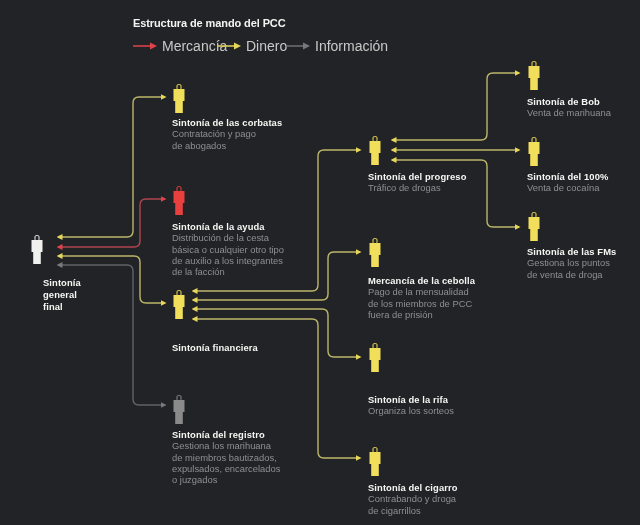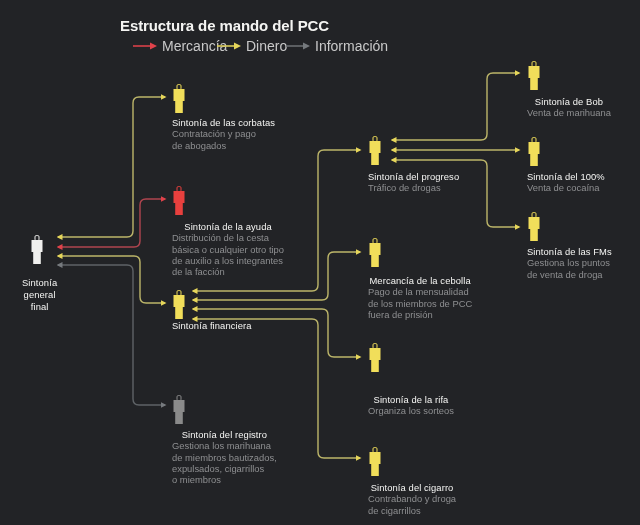--- a/index.html
+++ b/index.html
@@ -1,28 +1,28 @@
 <!DOCTYPE html>
 <html><head>
 <meta charset="utf-8">
 <style>
   html,body{margin:0;padding:0;}
   body{width:640px;height:525px;background:#222326;position:relative;overflow:hidden;
        font-family:"Liberation Sans","DejaVu Sans",sans-serif;}
-  .title{position:absolute;left:120px;top:17px;font-size:15px;font-weight:bold;color:#f4f4f2;letter-spacing:-0.1px;text-align:right;}
+  .title{position:absolute;left:133px;top:17px;font-size:11px;font-weight:bold;color:#f4f4f2;letter-spacing:-0.1px;text-align:right;}
   .legend{position:absolute;top:38px;left:133px;height:14px;width:300px;}
   .lg-item{position:absolute;top:0;display:flex;align-items:center;font-size:14px;color:#c9c9c9;}
   .lg-arrow{display:inline-block;width:24px;height:10px;margin-right:5px;position:relative;}
   .lg-arrow svg{position:absolute;left:0;top:0;}
   svg.lines{position:absolute;left:0;top:0;}
   .icon{position:absolute;width:14px;height:30px;}
   .label{position:absolute;font-size:9.4px;line-height:11.3px;white-space:nowrap;}
-  .label .t{display:block;color:#f6f6f4;font-weight:normal;letter-spacing:0.1px;text-align:center;}
+  .label .t{display:block;color:#f6f6f4;font-weight:bold;letter-spacing:0.1px;}
   .label .d{display:block;color:#8e8f91;}
-  .general .t{line-height:12px;}
+  .general .t{line-height:12px;margin-left:21px;}
 </style>
 </head>
 <body>
 
 <div class="title">Estructura de mando del PCC</div>
 <div class="legend">
   <div class="lg-item" style="left:0">
     <span class="lg-arrow">
       <svg width="24" height="10">
           <line x1="0" y1="5" x2="18" y2="5" stroke="#d8404a" stroke-width="1.6"></line>
@@ -143,30 +143,30 @@
 </div>
 
 <div class="label" style="left:172px;top:221px">
   <span class="t">Sintonía de la ayuda</span>
   <span class="d">Distribución de la cesta</span>
   <span class="d">básica o cualquier otro tipo</span>
   <span class="d">de auxilio a los integrantes</span>
   <span class="d">de la facción</span>
 </div>
 
-<div class="label" style="left:172px;top:320px">
+<div class="label" style="left:172px;top:342px">
   <span class="t">Sintonía financiera</span>
 </div>
 
 <div class="label" style="left:172px;top:429px">
   <span class="t">Sintonía del registro</span>
   <span class="d">Gestiona los marihuana</span>
   <span class="d">de miembros bautizados,</span>
-  <span class="d">expulsados, cigarrillos</span>
-  <span class="d">o miembros</span>
+  <span class="d">expulsados, encarcelados</span>
+  <span class="d">o juzgados</span>
 </div>
 
 <div class="label" style="left:368px;top:171px">
   <span class="t">Sintonía del progreso</span>
   <span class="d">Tráfico de drogas</span>
 </div>
 
 <div class="label" style="left:368px;top:275px">
   <span class="t">Mercancía de la cebolla</span>
   <span class="d">Pago de la mensualidad</span>

